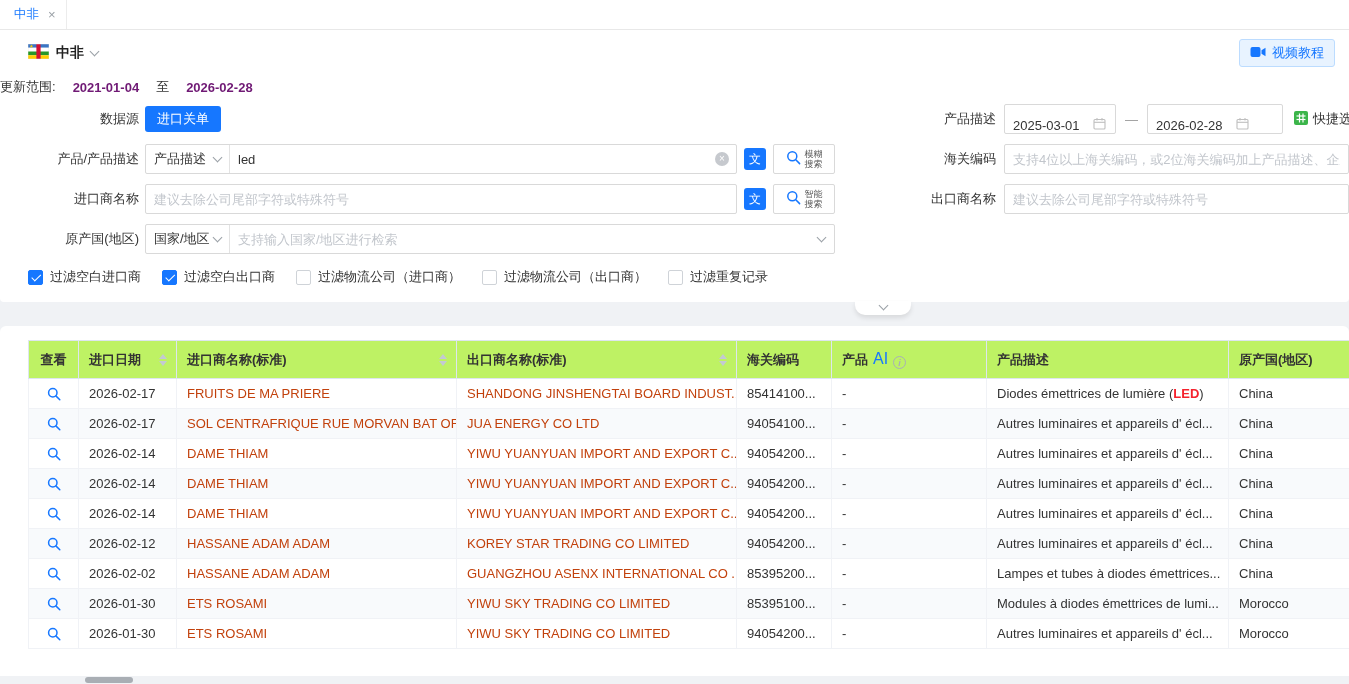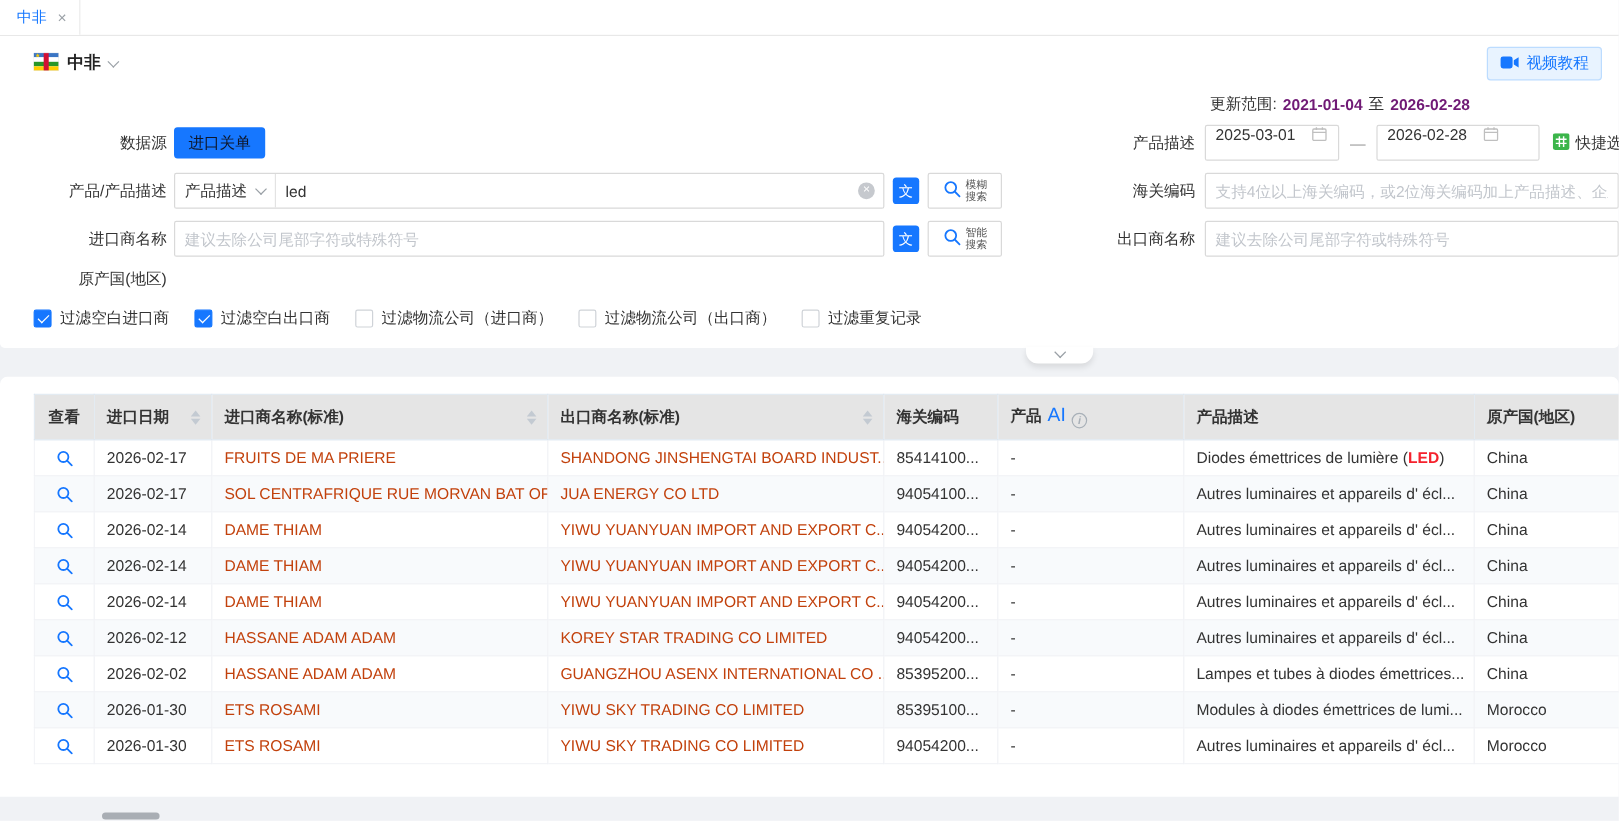--- a/index.html
+++ b/index.html
@@ -13,55 +13,55 @@
   .tab { display:flex; align-items:center; gap:9px; padding:0 10px 0 14px; border-right:1px solid #ececec; color:#1677ff; font-size:12.5px; background:#fff; }
   .tab-close { color:#9aa0a6; font-size:13px; line-height:1; cursor:pointer; }
   
   .top-white { background:#fff; position:relative; border-radius:0 0 4px 4px; padding-bottom:16px; }
   .page-header { height:46px; display:flex; align-items:center; padding:0 14px 0 28px; }
   .country-select { display:flex; align-items:center; gap:7px; cursor:pointer; }
   .country-name { font-size:14px; font-weight:bold; color:#222; }
   .caret-dn { width:7px; height:7px; border-right:1.5px solid #9aa0a6; border-bottom:1.5px solid #9aa0a6; transform:rotate(45deg); margin-top:-4px; }
   .video-btn { margin-left:auto; display:flex; align-items:center; gap:6px; background:#e8f3ff; border:1px solid #bcdcff; color:#1677ff; font-size:13px; height:28px; padding:0 10px; border-radius:3px; cursor:pointer; font-family:inherit; }
   
-  .update-row { display:flex; justify-content:flex-end; align-items:center; gap:5px; padding-right:124px; margin:2px 0 8px; }
+  .update-row { display:flex; justify-content:flex-start; align-items:center; gap:17px; padding-right:124px; margin:2px 0 8px; }
   .update-date { color:#701a75; font-weight:bold; }
   .form-row { display:flex; align-items:center; padding-left:28px; margin-bottom:10px; }
   .lbl-left { width:111px; text-align:right; margin-right:6px; flex:none; color:#333; }
   .ctrl-left { width:690px; flex:none; display:flex; align-items:center; }
   .lbl-right { width:80px; text-align:right; margin-left:auto; margin-right:8px; flex:none; color:#333; }
   .ctrl-right { width:345px; flex:none; display:flex; align-items:center; }
-  .primary-tag { background:#1677ff; color:#0f172a; border:none; border-radius:3px; height:26px; padding:0 12px; font-size:13px; font-family:inherit; cursor:pointer; }
+  .primary-tag { background:#1677ff; color:#ffffff; border:none; border-radius:3px; height:26px; padding:0 12px; font-size:13px; font-family:inherit; cursor:pointer; }
   .input-group { display:flex; align-items:center; border:1px solid #d9d9d9; border-radius:2px; height:30px; background:#fff; flex:1; min-width:0; }
   .group-select { display:flex; align-items:center; justify-content:space-between; padding:0 8px; border-right:1px solid #e3e3e3; height:100%; width:84px; flex:none; cursor:pointer; color:#333; }
   .input-group input { border:none; outline:none; flex:1; min-width:0; font:inherit; padding:0 8px; color:#333; background:transparent; }
   .input-group input::placeholder { color:#c2c6cc; }
   .clear-icon { width:14px; height:14px; border-radius:50%; background:#c6c9ce; color:#fff; font-size:10px; line-height:13px; text-align:center; margin-right:7px; flex:none; cursor:pointer; }
   .suffix-caret { margin-right:9px; flex:none; }
   .translate-btn { width:22px; height:22px; background:#1677ff; border-radius:3px; color:#fff; font-size:12px; display:flex; align-items:center; justify-content:center; margin:0 7px; flex:none; cursor:pointer; }
   .search-btn { width:62px; height:30px; border:1px solid #d9d9d9; border-radius:2px; background:#fff; display:flex; align-items:center; justify-content:center; gap:4px; flex:none; cursor:pointer; font-family:inherit; }
   .search-btn .txt { font-size:9px; line-height:10px; color:#555; text-align:left; }
-  .date-box { display:flex; align-items:flex-start; border:1px solid #d9d9d9; border-radius:2px; height:30px; background:#fff; padding:0 8px; gap:4px; flex:none; }
+  .date-box { display:flex; align-items:flex-end; border:1px solid #d9d9d9; border-radius:2px; height:30px; background:#fff; padding:0 8px; gap:4px; flex:none; }
   .date-box input { border:none; outline:none; font:inherit; color:#333; width:76px; }
   .date-dash { color:#999; margin:0 9px; }
   .quick-sel { display:flex; align-items:center; gap:5px; margin-left:11px; white-space:nowrap; cursor:pointer; color:#333; }
   .cb-row { display:flex; align-items:center; gap:21px; padding-left:28px; margin-top:14px; }
   .cb-item { display:flex; align-items:center; gap:7px; cursor:pointer; }
   .cb-box { width:15px; height:15px; border:1px solid #cfd3d8; border-radius:2px; background:#fff; position:relative; flex:none; }
   .cb-box.checked { background:#1677ff; border-color:#1677ff; }
   .cb-box.checked::after { content:""; position:absolute; left:4.5px; top:1.5px; width:3.5px; height:7.5px; border:solid #fff; border-width:0 1.8px 1.8px 0; transform:rotate(45deg); }
   .collapse-tab { position:absolute; left:855px; bottom:-13px; width:56px; height:14px; background:#fff; border-radius:0 0 10px 10px; box-shadow:0 3px 5px rgba(0,0,0,.10); display:flex; align-items:center; justify-content:center; cursor:pointer; }
   .collapse-tab .caret-dn { margin-top:-5px; }
   
   .results-card { background:#fff; margin-top:24px; border-radius:6px 6px 0 0; padding:14px 0 20px; min-height:350px; }
   .results-title { padding-left:28px; font-size:14px; font-weight:bold; color:#222; display:flex; align-items:center; gap:6px; margin-bottom:13px; }
   .match-count { color:#f5222d; }
   .table-wrap { margin-left:28px; width:1321px; overflow:hidden; }
   table { border-collapse:collapse; table-layout:fixed; width:1440px; font-size:13px; }
-  th { background:#e5e5e5; border:1px solid #dde6ef; height:38px; font-weight:bold; color:#333; text-align:left; padding:0 10px; position:relative; white-space:nowrap; overflow:hidden; }
+  th { background:#bef264; border:1px solid #dde6ef; height:38px; font-weight:bold; color:#333; text-align:left; padding:0 10px; position:relative; white-space:nowrap; overflow:hidden; }
   th.col-0 { text-align:center; padding:0; }
   td { border:1px solid #f0f2f6; height:30px; padding:0 10px; white-space:nowrap; overflow:hidden; color:#333; }
   tr:nth-child(even) td { background:#f8fafc; }
   .c-view { text-align:center; padding:0; }
   .view-btn { display:inline-flex; cursor:pointer; vertical-align:middle; }
   a.cell-link { color:#c2410c; text-decoration:none; cursor:pointer; }
   .hl { color:#f5222d; font-weight:bold; }
   .ai-badge { color:#1677ff; font-weight:normal; font-size:16px; margin-left:5px; }
   .info-icon { display:inline-flex; align-items:center; justify-content:center; width:13px; height:13px; border:1px solid #a8b0b8; border-radius:50%; margin-left:5px; vertical-align:-2px; cursor:pointer; }
   .info-icon::after { content:"i"; font-size:9px; color:#a8b0b8; font-style:italic; }
@@ -218,20 +218,30 @@
     <span class="lbl-right">出口商名称</span>
     <div class="ctrl-right">
       <div class="input-group">
         <input placeholder="建议去除公司尾部字符或特殊符号" style="">
       </div>
     </div>
   </div>
 
   <div class="form-row">
     <span class="lbl-left">原产国(地区)</span>
+    <div class="ctrl-left">
+      <div class="input-group">
+        <div class="group-select">
+          <span>国家/地区</span>
+          <span class="caret-dn"></span>
+        </div>
+        <input placeholder="支持输入国家/地区进行检索" style="">
+        <span class="caret-dn suffix-caret"></span>
+      </div>
+    </div>
   </div>
 
   <div class="cb-row">
       <label class="cb-item">
         <span class="cb-box checked"></span>
         <span>过滤空白进口商</span>
       </label>
       <label class="cb-item">
         <span class="cb-box checked"></span>
         <span>过滤空白出口商</span>

